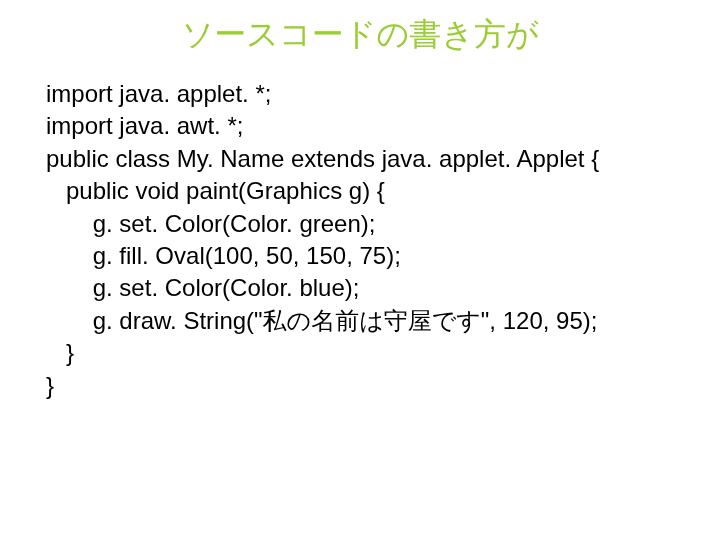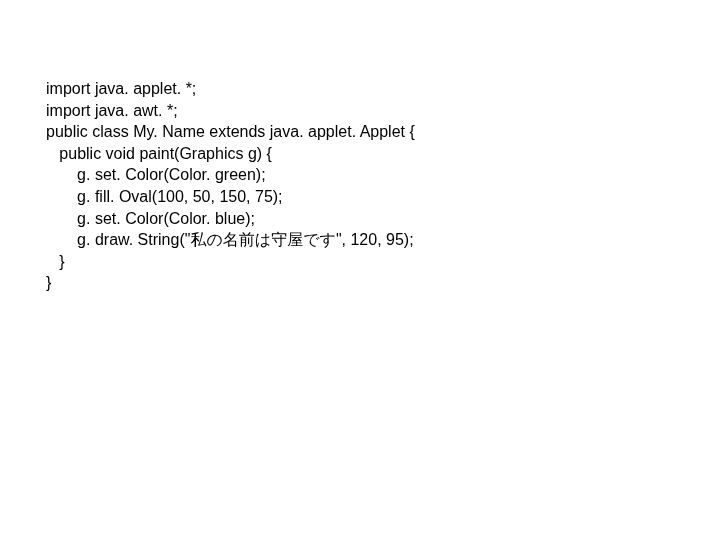--- a/index.html
+++ b/index.html
@@ -1,23 +1,23 @@
 <!DOCTYPE html>
 <html><head>
   <meta charset="utf-8">
   <style>
     body { margin:0; width:720px; height:540px; background:#fff; font-family:"Hiragino Kaku Gothic ProN","Meiryo",Arial,sans-serif; }
     .title { color:#9ACD32; font-size:32px; text-align:center; margin-top:14px; line-height:1.25; font-weight:400; }
-    .code { color:#000; font-size:16px; line-height:1.35; margin:24px 40px 0 46px; white-space:pre; font-family:Arial,"Hiragino Kaku Gothic ProN","Meiryo",sans-serif; font-weight:400; }
+    .code { color:#000; font-size:24px; line-height:1.35; margin:24px 40px 0 46px; white-space:pre; font-family:Arial,"Hiragino Kaku Gothic ProN","Meiryo",sans-serif; font-weight:400; }
   </style>
 </head>
 <body>
 
 <div class="title">
-  <br>
+  <span>ソースコードの書き方が</span><br>
 </div>
 
 <div class="code"><span>import java. applet. *;</span>
 <span>import java. awt. *;</span>
 <span>public class My. Name extends java. applet. Applet {</span>
 <span>   public void paint(Graphics g) {</span>
 <span>       g. set. Color(Color. green);</span>
 <span>       g. fill. Oval(100, 50, 150, 75);</span>
 <span>       g. set. Color(Color. blue);</span>
 <span>       g. draw. String("私の名前は守屋です", 120, 95);</span>

